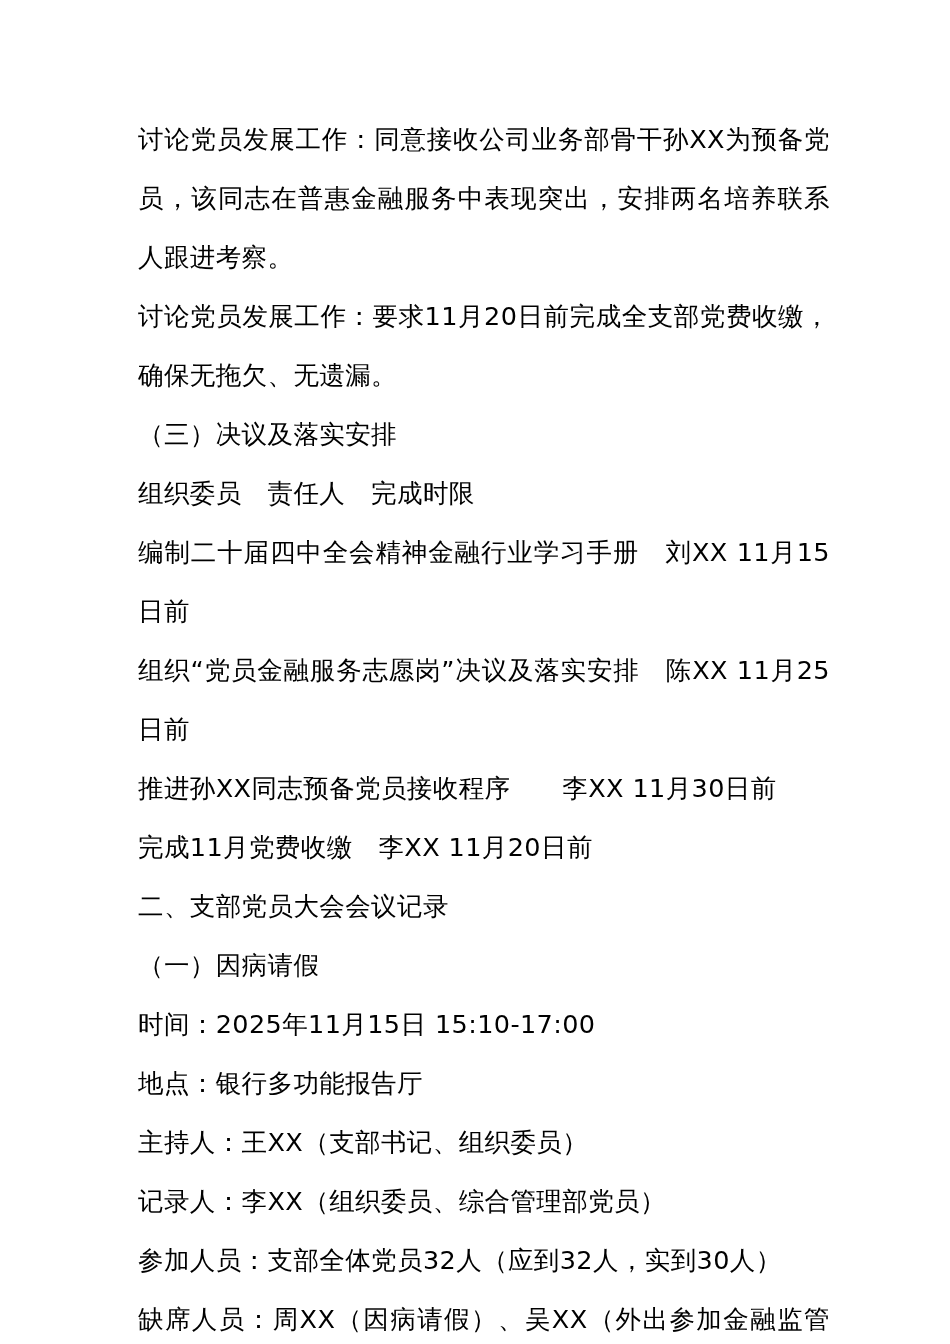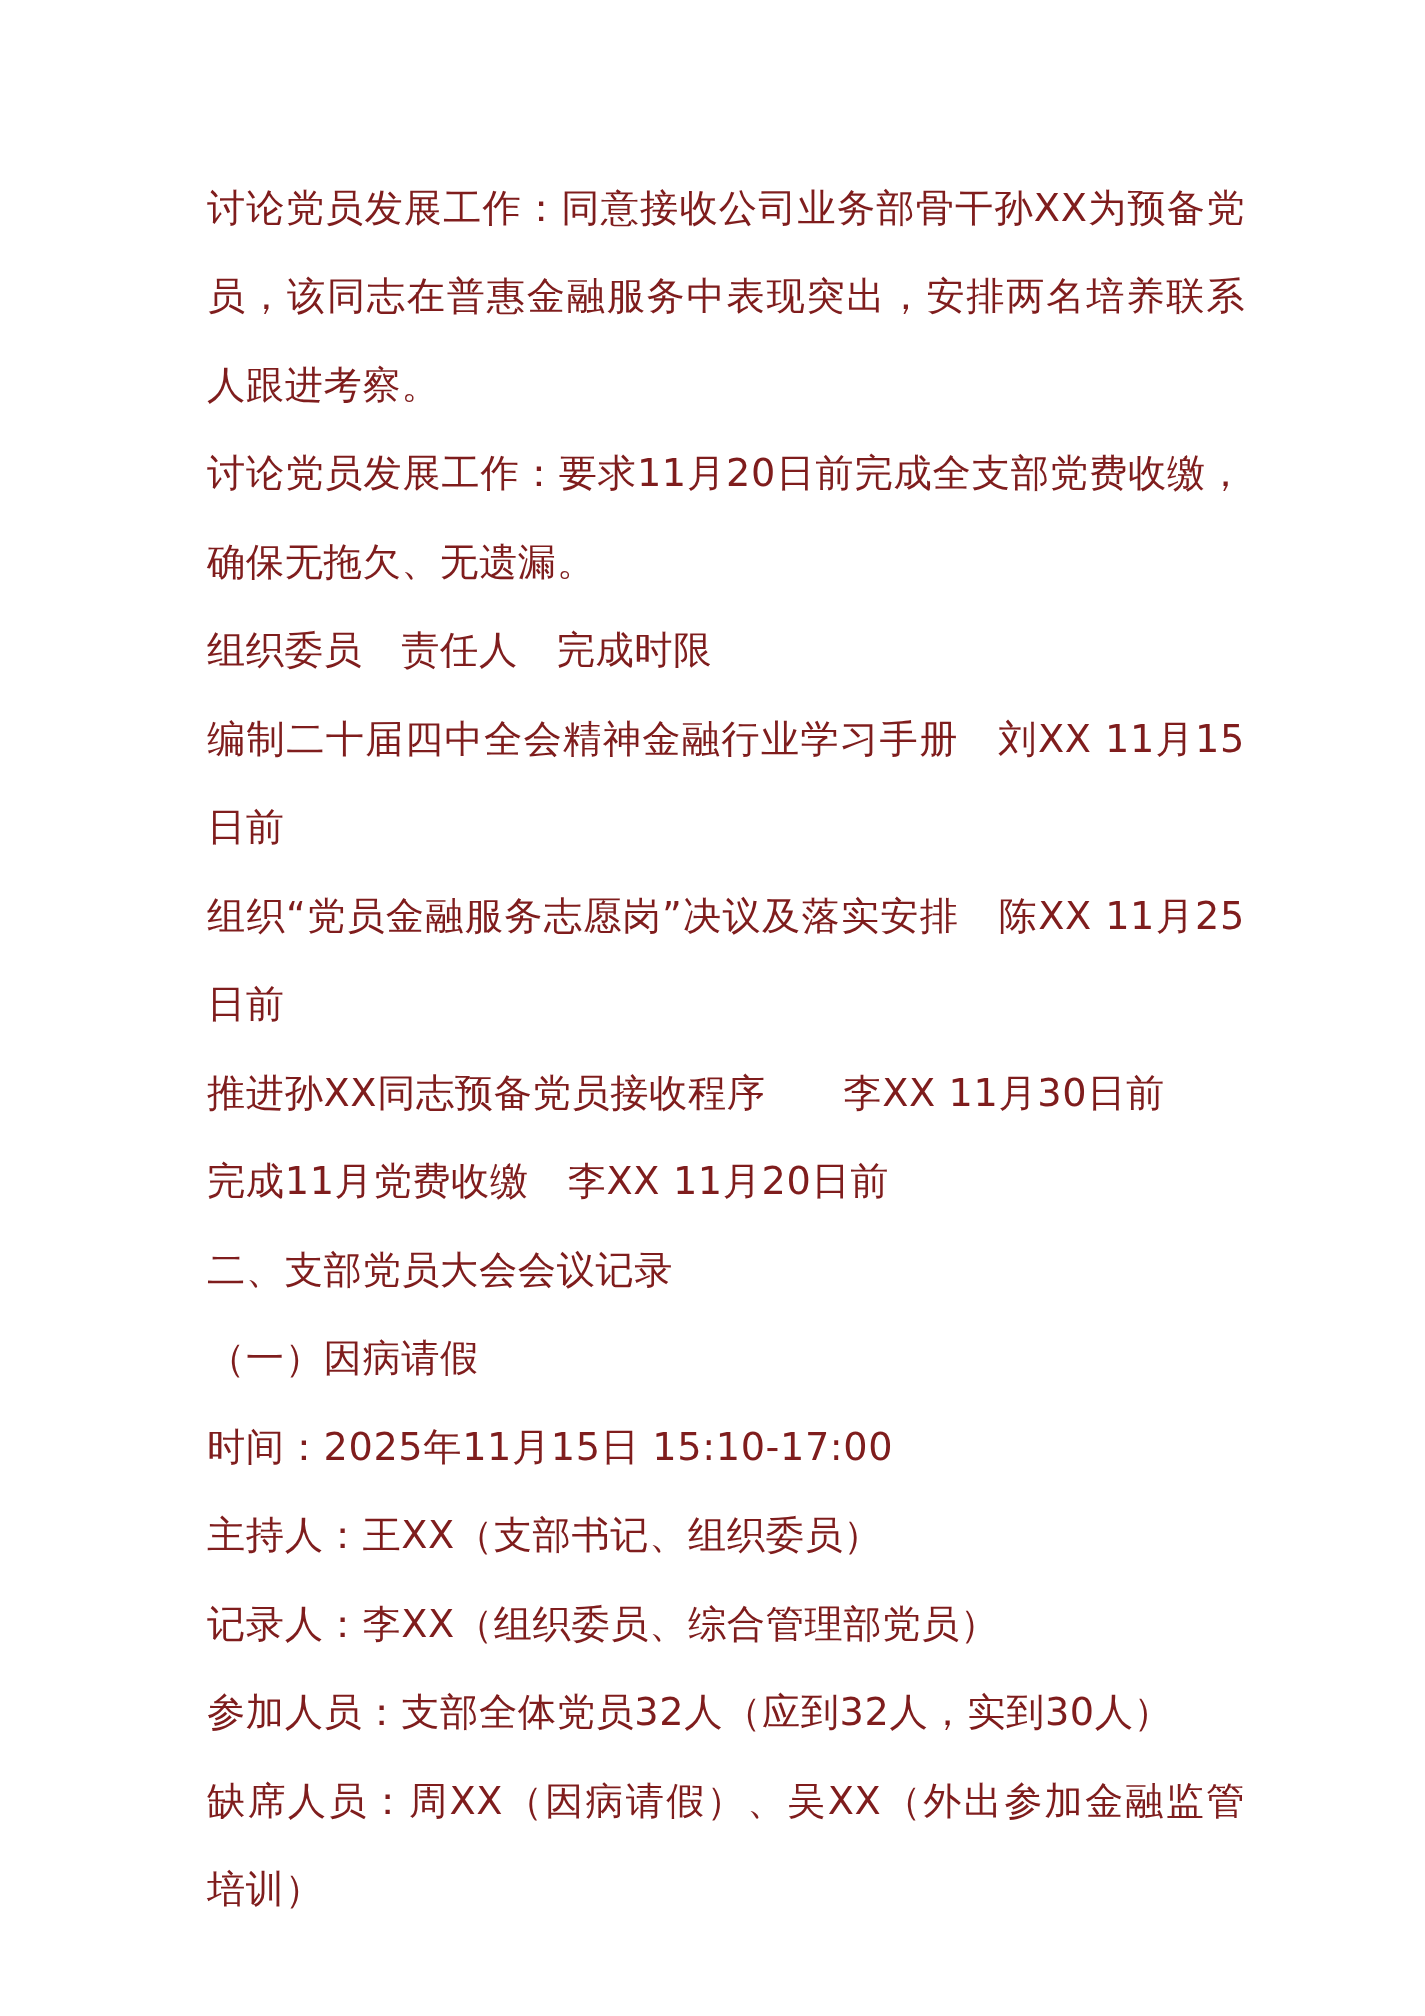--- a/index.html
+++ b/index.html
@@ -9,21 +9,21 @@
     background: #ffffff;
   }
   .page {
     width: 950px;
     height: 1344px;
     background: #ffffff;
     position: relative;
     box-sizing: border-box;
     padding: 110px 120px 60px 138px;
     font-family: "DejaVu Sans", "Liberation Sans", sans-serif;
-    color: #7f1d1d;
+    color: #000000;
     overflow: hidden;
   }
   .doc-body {
     font-size: 25.5px;
     line-height: 59px;
     letter-spacing: 0.4px;
     text-align: justify;
     text-justify: inter-ideograph;
   }
   .p {
@@ -34,26 +34,28 @@
     text-indent: 0;
   }
 </style>
 </head>
 <body>
 
 <div class="page">
   <div class="doc-body">
     <p class="p">讨论党员发展工作：同意接收公司业务部骨干孙XX为预备党员，该同志在普惠金融服务中表现突出，安排两名培养联系人跟进考察。</p>
     <p class="p">讨论党员发展工作：要求11月20日前完成全支部党费收缴，确保无拖欠、无遗漏。</p>
+    <p class="p p-indent">（三）决议及落实安排</p>
     <p class="p">组织委员　责任人　完成时限</p>
     <p class="p">编制二十届四中全会精神金融行业学习手册　刘XX 11月15日前</p>
     <p class="p">组织“党员金融服务志愿岗”决议及落实安排　陈XX 11月25日前</p>
     <p class="p">推进孙XX同志预备党员接收程序　　李XX 11月30日前</p>
     <p class="p">完成11月党费收缴　李XX 11月20日前</p>
     <p class="p">二、支部党员大会会议记录</p>
     <p class="p p-indent">（一）因病请假</p>
     <p class="p">时间：2025年11月15日 15:10-17:00</p>
+    <p class="p">地点：银行多功能报告厅</p>
     <p class="p">主持人：王XX（支部书记、组织委员）</p>
     <p class="p">记录人：李XX（组织委员、综合管理部党员）</p>
     <p class="p">参加人员：支部全体党员32人（应到32人，实到30人）</p>
     <p class="p">缺席人员：周XX（因病请假）、吴XX（外出参加金融监管培训）</p>
   </div>
 </div>
 
 </body></html>

